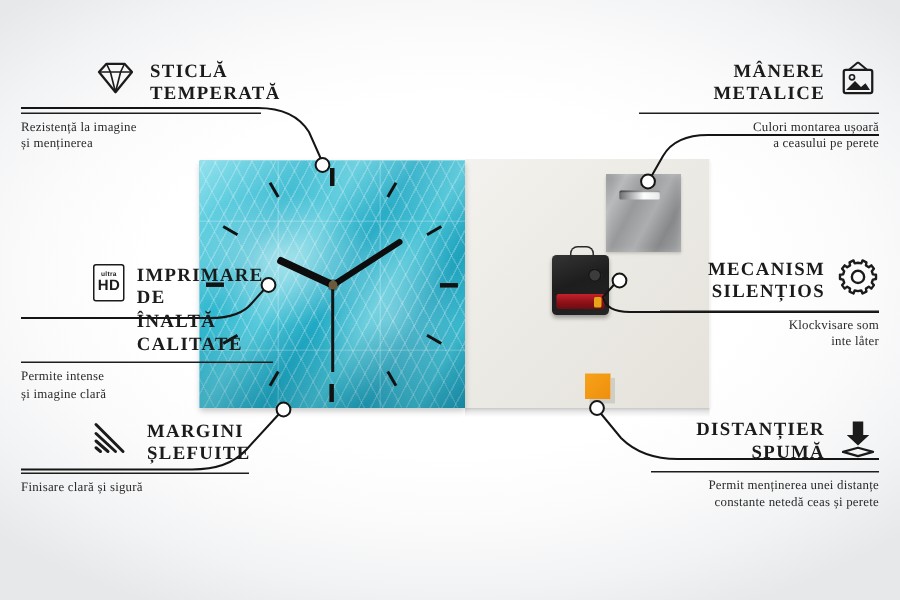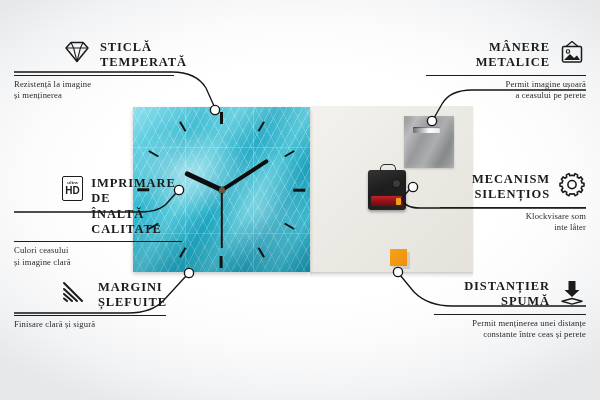--- a/index.html
+++ b/index.html
@@ -276,21 +276,21 @@
         <span class="u">ultra</span>
         <span class="h">HD</span>
       </div>
       <div class="co-title">
         <div>IMPRIMARE DE</div>
         <div>ÎNALTĂ CALITATE</div>
       </div>
     </div>
     <div class="rule"></div>
     <div class="co-sub">
-      <div>Culori ceasului</div>
+      <div>Permite intense</div>
       <div>și imagine clară</div>
     </div>
   </div>
 
   <div class="callout" style="left:14px;top:280px;width:152px;">
     <div class="co-head">
       <svg class="ico" width="28" height="24" viewBox="0 0 28 24">
         <path d="M2,3 L20,21 M2,9 L15,21 M2,14 L10,21 M2,18.5 L5,21" stroke="#1b1b1b" stroke-width="2" fill="none" stroke-linecap="round"></path>
       </svg>
       <div class="co-title">
@@ -312,21 +312,21 @@
       </div>
       <svg class="ico" width="28" height="26" viewBox="0 0 28 26">
         <path d="M14,1.5 L8,6.5 M14,1.5 L20,6.5" stroke="#1b1b1b" stroke-width="1.3" fill="none"></path>
         <rect x="4.5" y="6.5" width="19" height="15.5" rx="1.4" fill="none" stroke="#1b1b1b" stroke-width="1.5"></rect>
         <circle cx="10" cy="11.5" r="1.7" fill="none" stroke="#1b1b1b" stroke-width="1.1"></circle>
         <path d="M6,20 L12,14 L16,18 L19,15.5 L22,20 Z" fill="#1b1b1b"></path>
       </svg>
     </div>
     <div class="rule"></div>
     <div class="co-sub r">
-      <div>Permit imagine ușoară</div>
+      <div>Culori montarea ușoară</div>
       <div>a ceasului pe perete</div>
     </div>
   </div>
 
   <div class="callout" style="left:440px;top:172px;width:146px;">
     <div class="co-head rightal">
       <div class="co-title r">
         <div>MECANISM</div>
         <div>SILENȚIOS</div>
       </div>
@@ -354,17 +354,17 @@
         <div>SPUMĂ</div>
       </div>
       <svg class="ico" width="28" height="28" viewBox="0 0 28 28">
         <path d="M10.5,2 L17.5,2 L17.5,11 L21.5,11 L14,18 L6.5,11 L10.5,11 Z" fill="#1b1b1b"></path>
         <path d="M14,19.5 L24,22.3 L14,25.1 L4,22.3 Z" fill="none" stroke="#1b1b1b" stroke-width="1.5" stroke-linejoin="round"></path>
       </svg>
     </div>
     <div class="rule"></div>
     <div class="co-sub r">
       <div>Permit menținerea unei distanțe</div>
-      <div>constante între ceas și perete</div>
+      <div>constante netedă ceas și perete</div>
     </div>
   </div>
 
 </div>
 
 </body></html>

